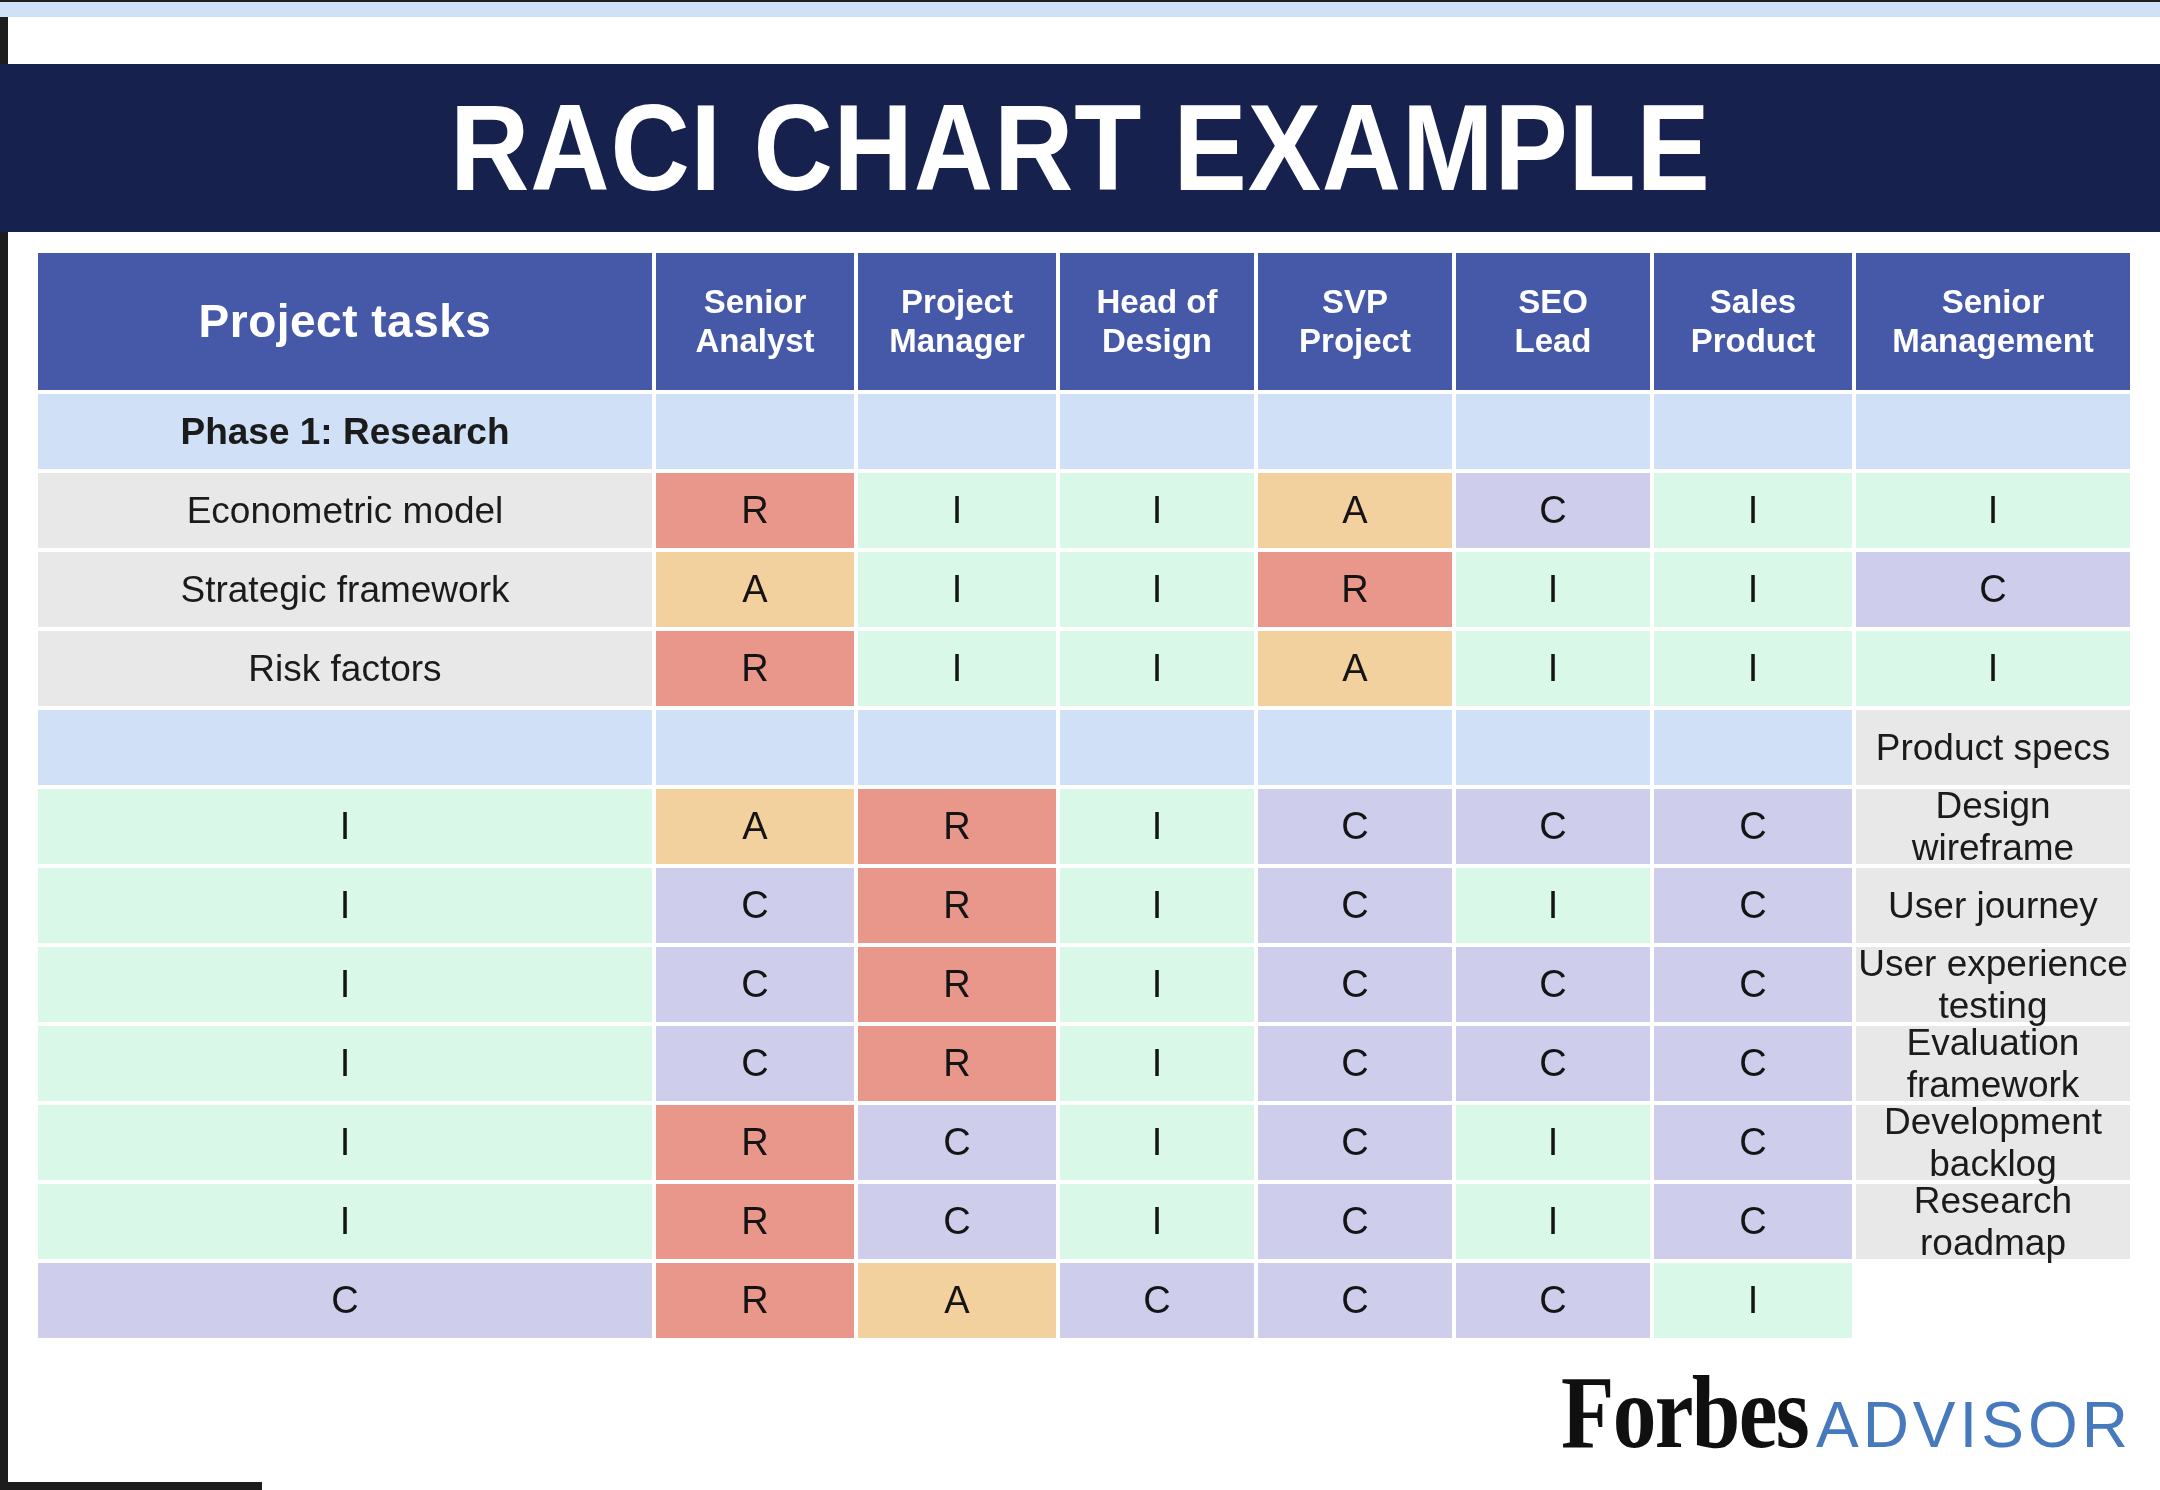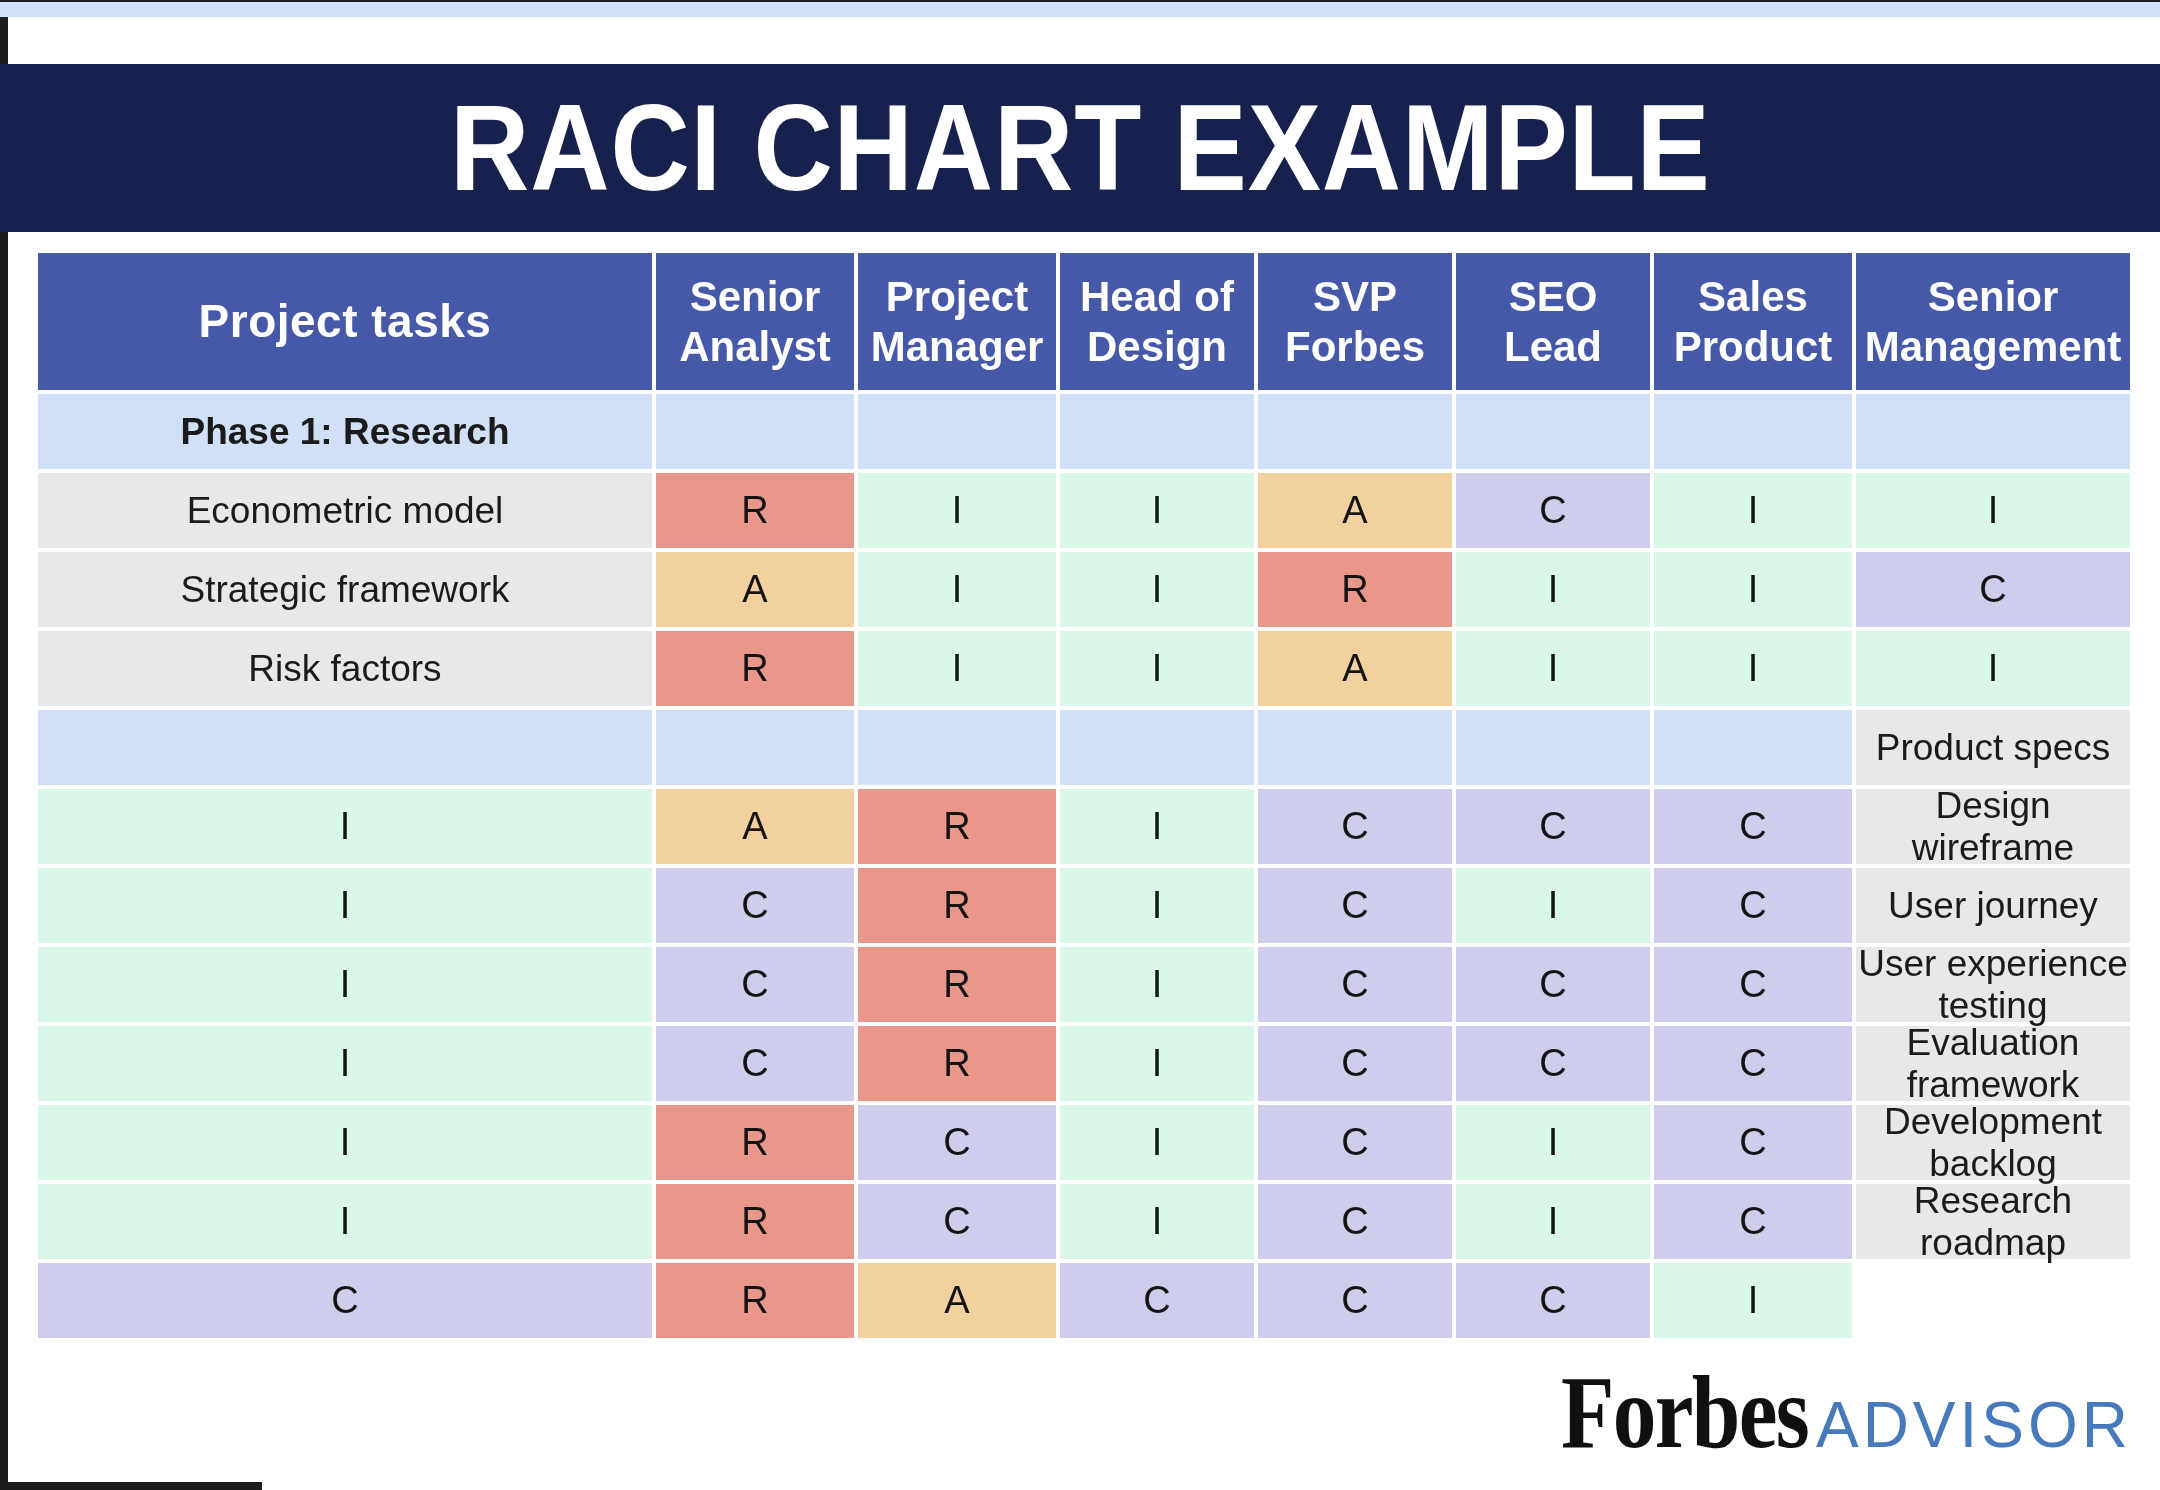--- a/index.html
+++ b/index.html
@@ -27,21 +27,21 @@
     display:grid;
     grid-template-columns:614px 198px 198px 194px 194px 194px 198px 274px;
     grid-template-rows:137px repeat(12, 75px);
     gap:4px;
   }
   .cell{
     display:flex;align-items:center;justify-content:center;
     text-align:center;color:#161616;
   }
   .cell.header{
-    background:var(--c-header);color:#ffffff;font-weight:600;font-size:42px;
+    background:var(--c-header);color:#ffffff;font-weight:600;font-size:33px;
     line-height:1.18;white-space:pre-line;
   }
   .cell.header.first{font-size:46px;font-weight:700;letter-spacing:0.5px;}
   .cell.phase{background:var(--c-phase);font-size:37px;font-weight:600;color:#1b1b1b;}
   .cell.tasklabel{background:var(--c-task);font-size:37px;font-weight:500;color:#1b1b1b;}
   .cell.value{font-size:38px;font-weight:500;color:#141414;}
   .cell.v-R{background:var(--c-R);}
   .cell.v-A{background:var(--c-A);}
   .cell.v-C{background:var(--c-C);}
   .cell.v-I{background:var(--c-I);}
@@ -73,21 +73,21 @@
 
 <div class="raci-grid">
     <div class="cell header first">Project tasks</div>
     <div class="cell header">Senior
 Analyst</div>
     <div class="cell header">Project
 Manager</div>
     <div class="cell header">Head of
 Design</div>
     <div class="cell header">SVP
-Forbes</div>
+Project</div>
     <div class="cell header">SEO
 Lead</div>
     <div class="cell header">Sales
 Product</div>
     <div class="cell header">Senior
 Management</div>
     <div class="cell phase">Phase 1: Research</div>
     <div class="cell phase"></div>
     <div class="cell phase"></div>
     <div class="cell phase"></div>

